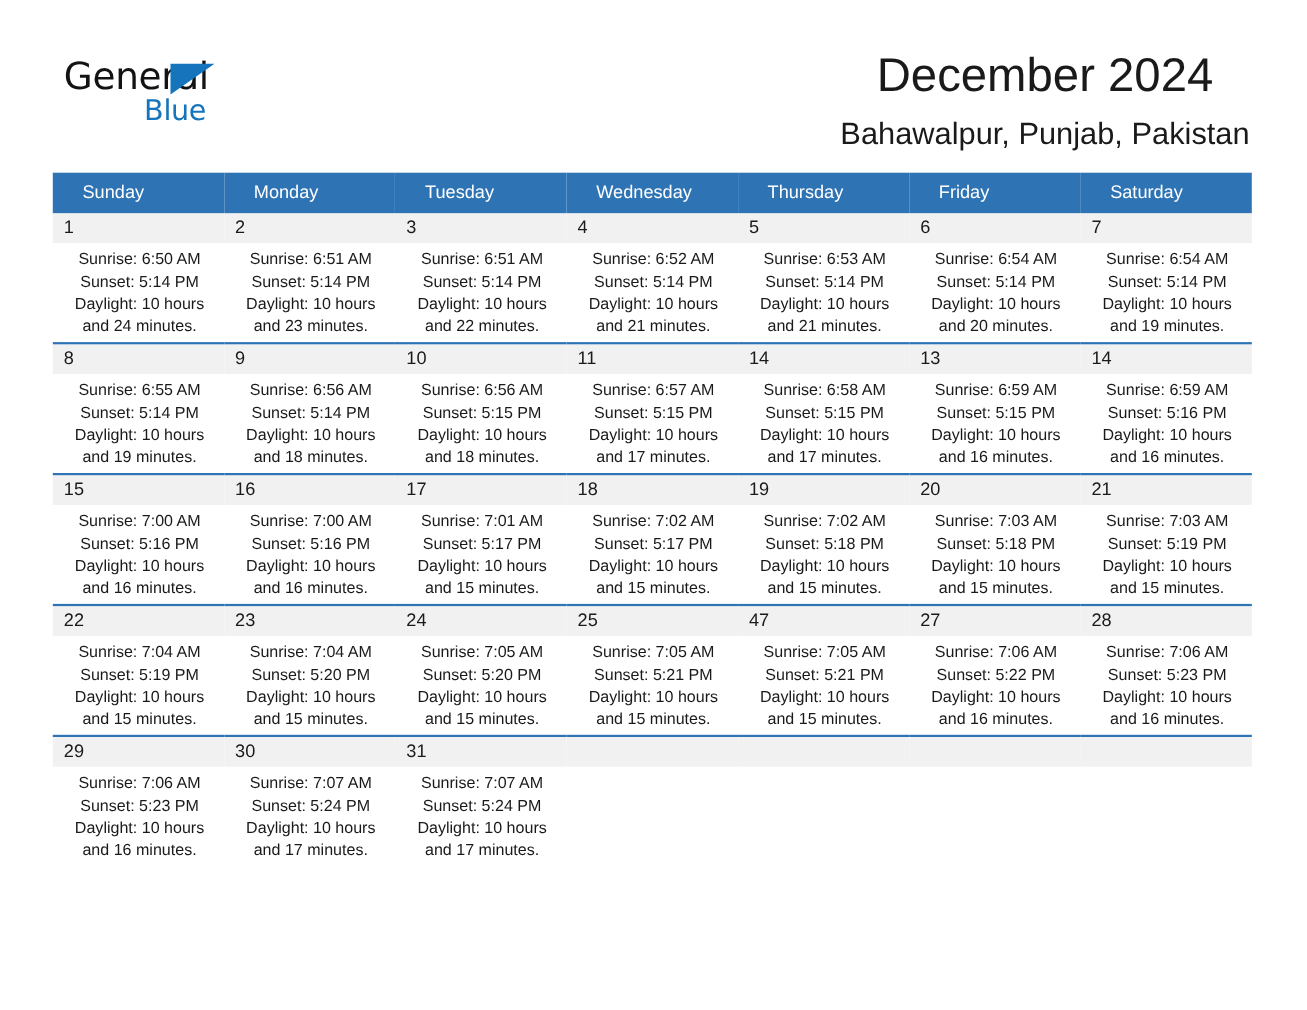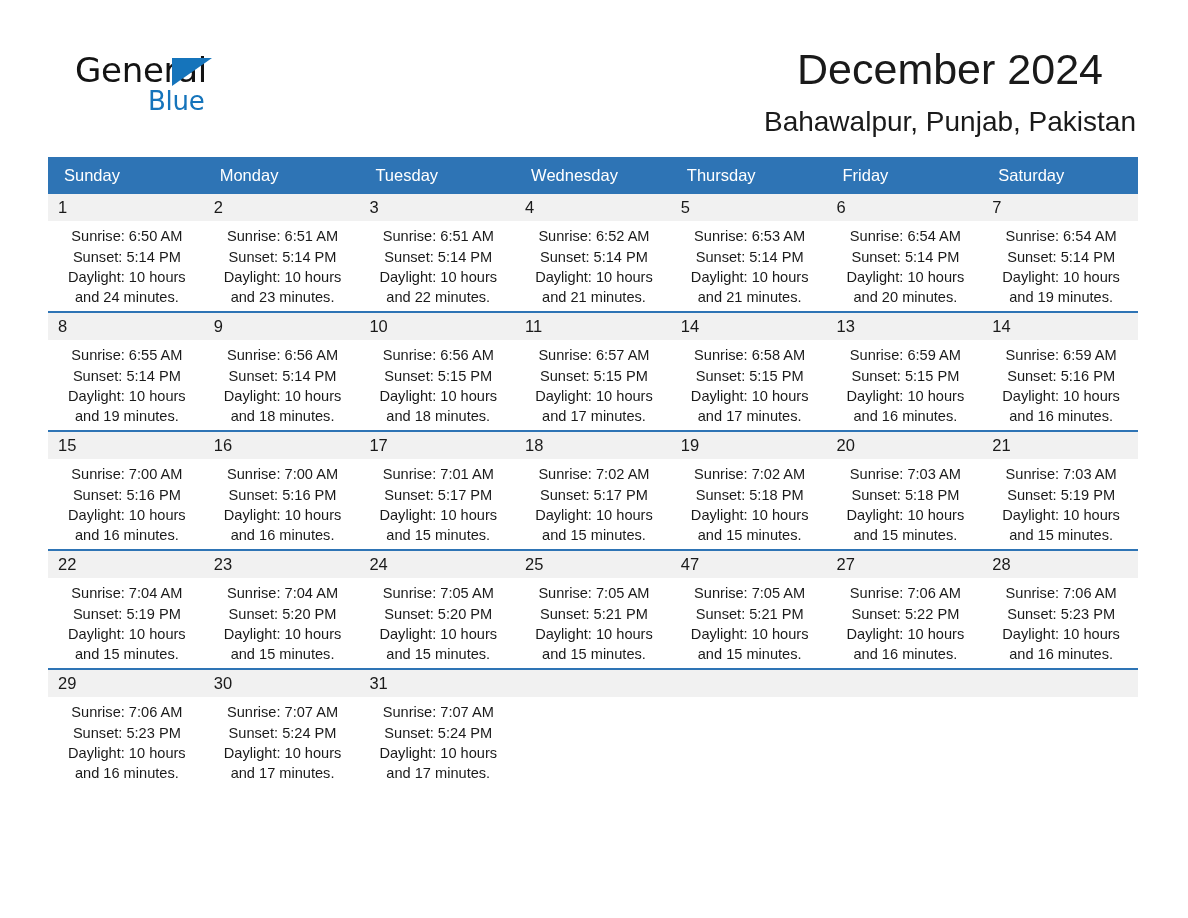--- a/index.html
+++ b/index.html
@@ -19,21 +19,21 @@
     width: 1188px;
     height: 918px;
     box-sizing: border-box;
   }
 
   
   .top {
     display: flex;
     align-items: flex-start;
     justify-content: space-between;
-    padding: 44px 52px 0 75px;
+    padding: 44px 52px 0 58px;
     box-sizing: border-box;
   }
   .brand {
     position: relative;
     width: 240px;
     height: 80px;
     flex: 0 0 auto;
   }
   .brand-general {
     position: absolute;
@@ -91,21 +91,21 @@
     width: 1090px;
   }
   .calendar col { width: 155.7px; }
 
   thead th {
     background: #2e74b5;
     color: #ffffff;
     font-size: 16.5px;
     font-weight: 400;
     text-align: left;
-    padding: 8px 0 9px 16px;
+    padding: 8px 0 9px 27px;
     border: none;
     height: 20px;
     vertical-align: middle;
   }
 
   td.daycell {
     vertical-align: top;
     padding: 0;
     border: none;
     border-top: 2px solid #2e74b5;

